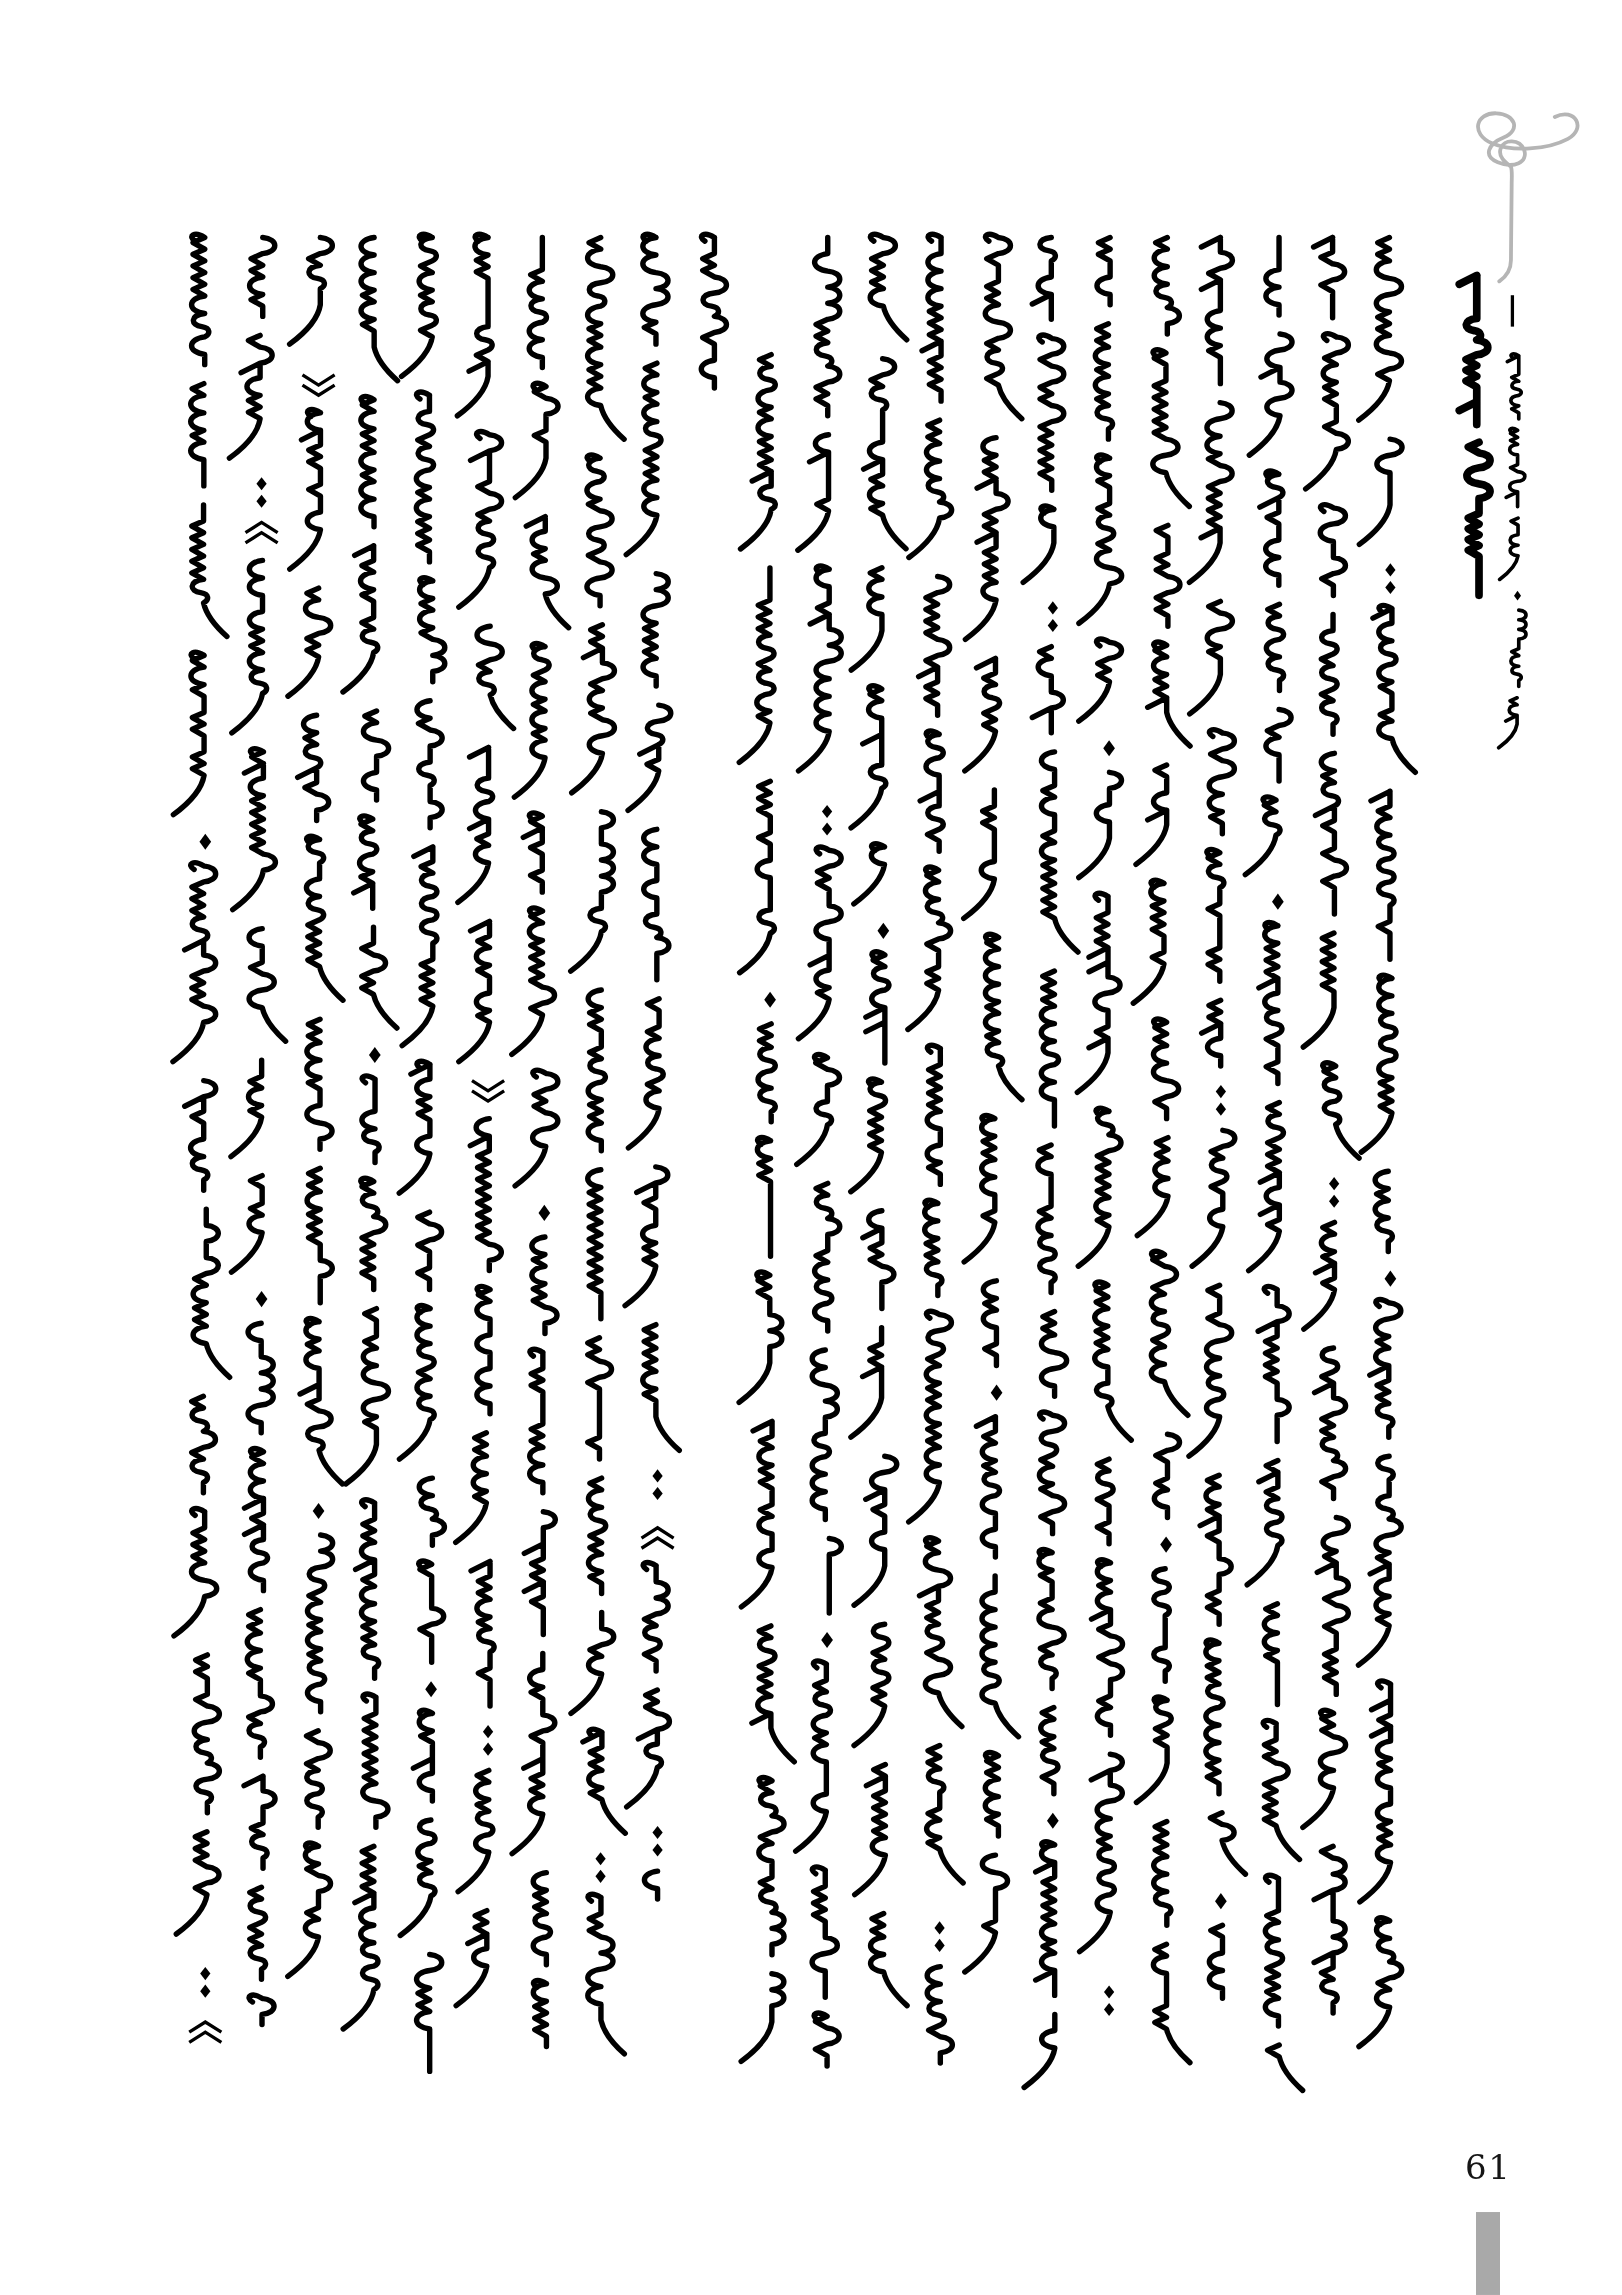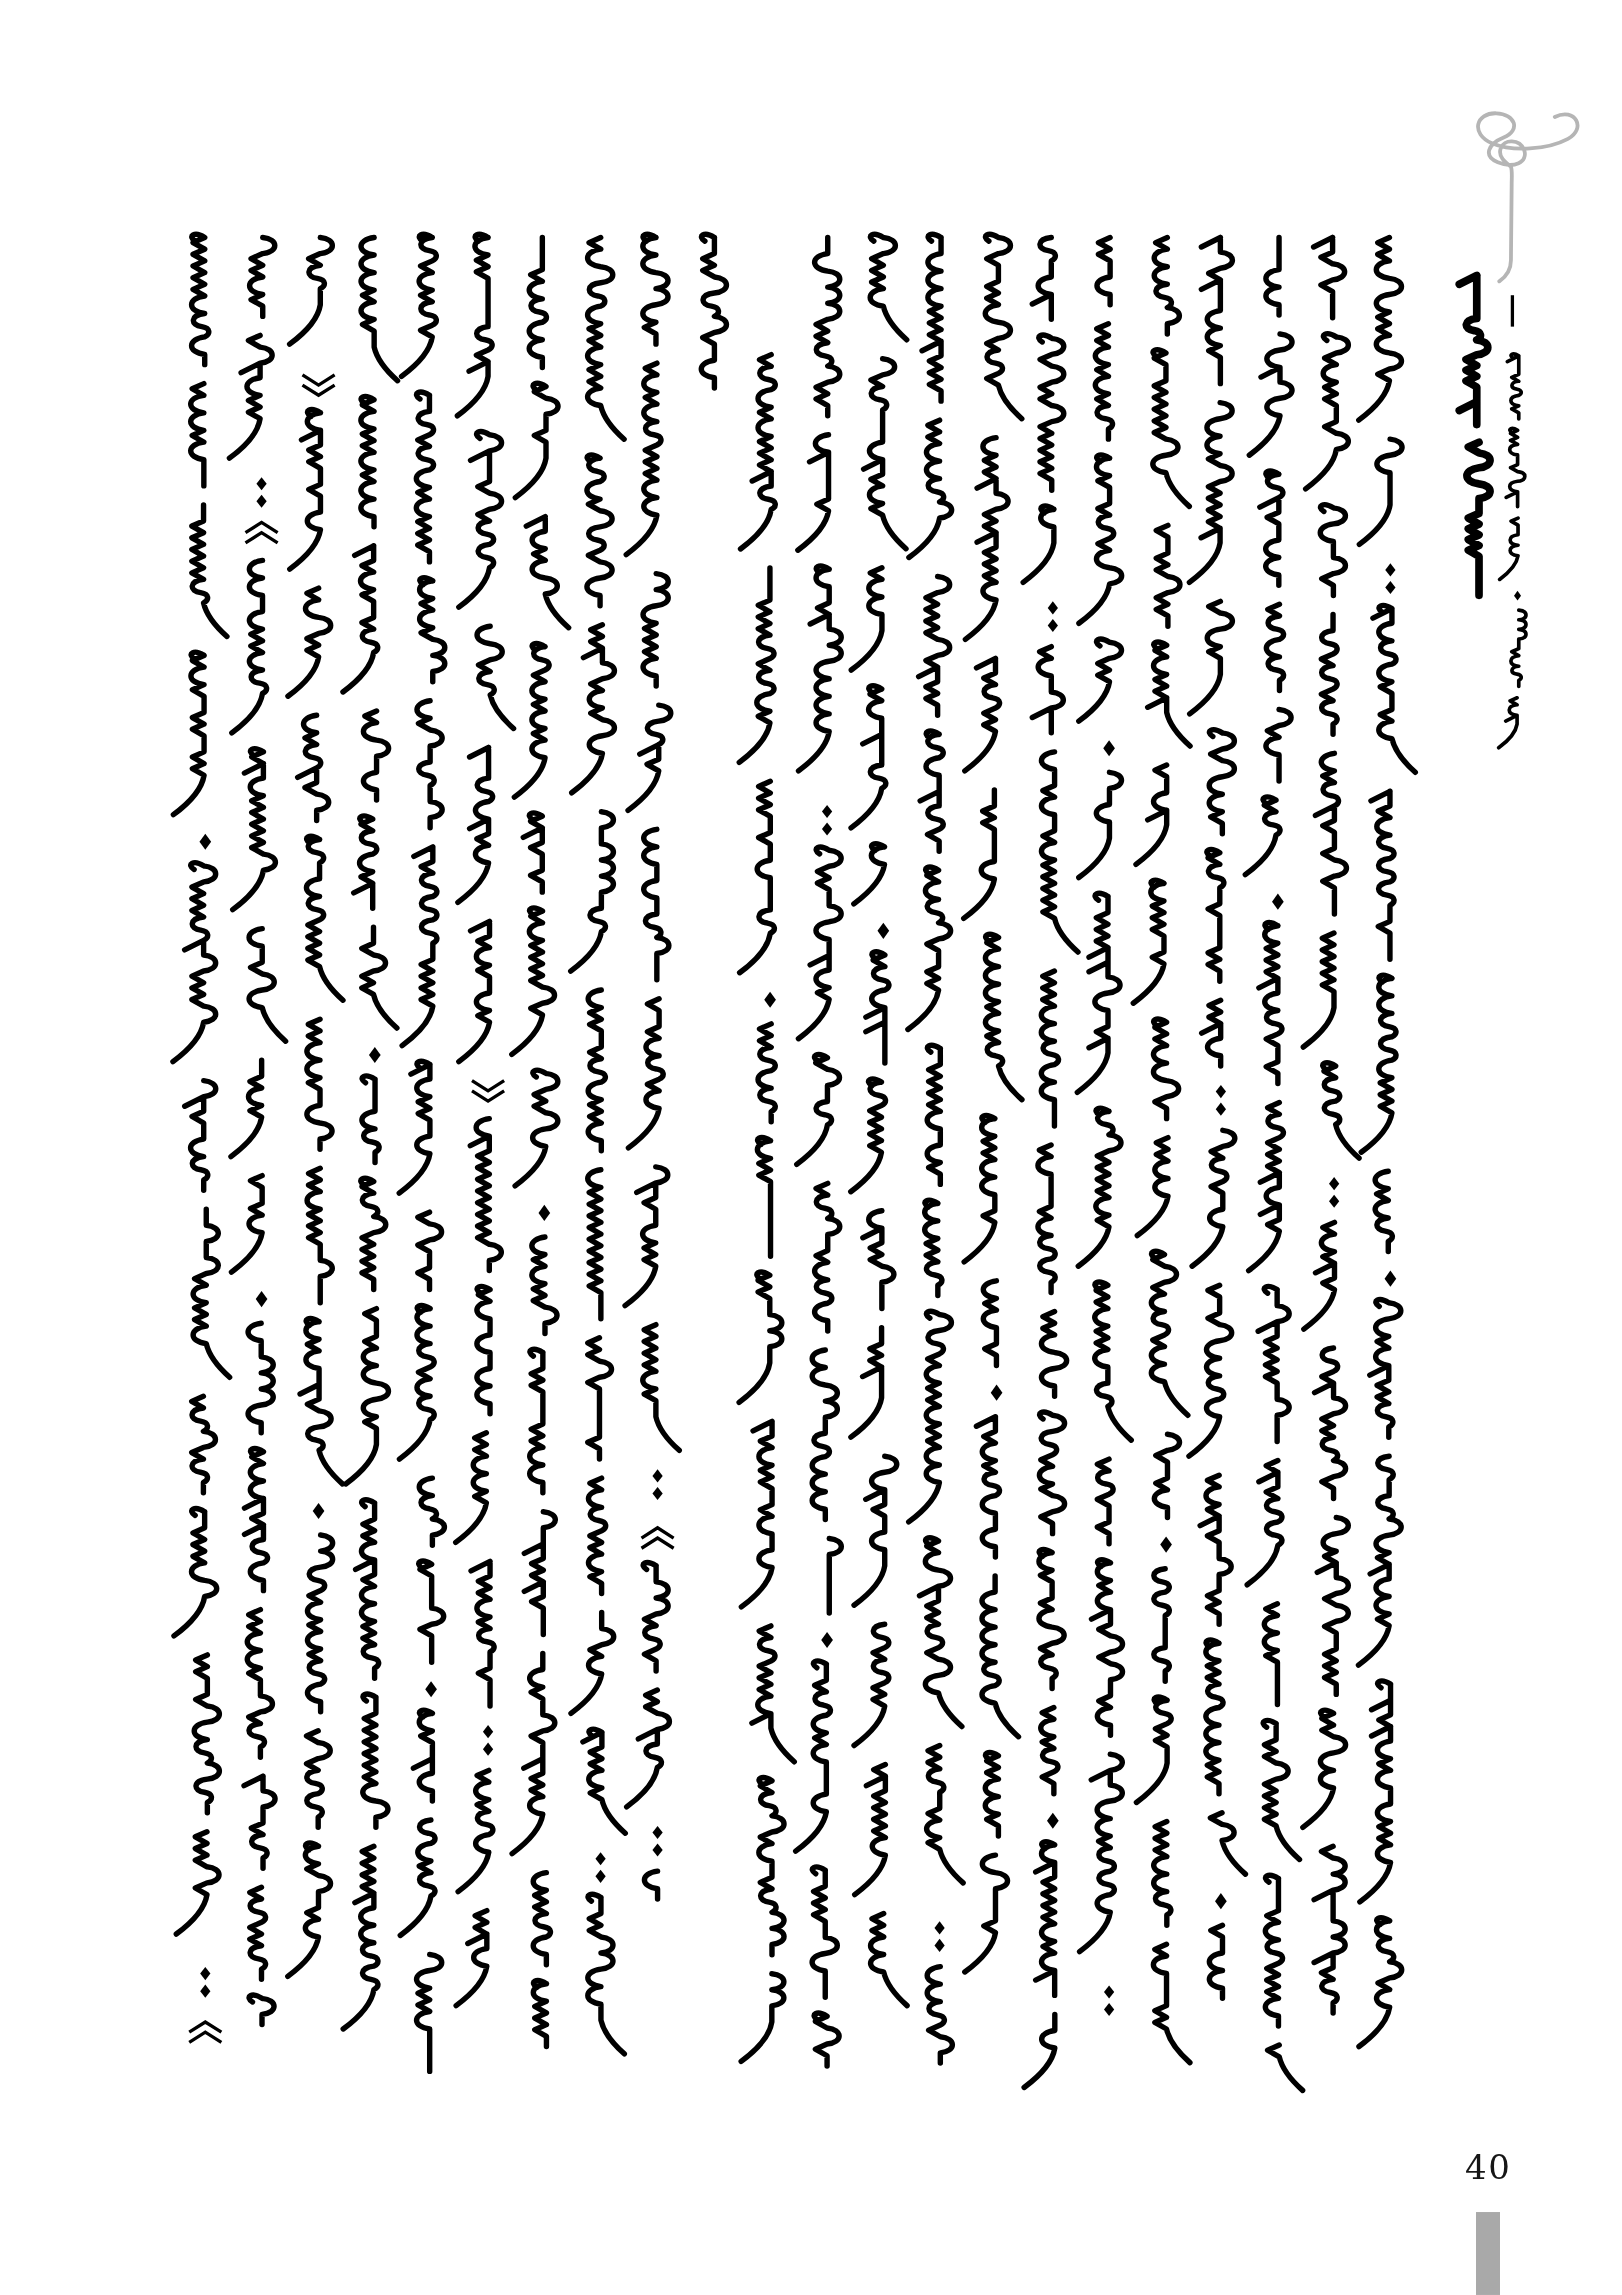--- a/index.html
+++ b/index.html
@@ -117,19 +117,19 @@
         <polygon points="1826,1611 1833,1620 1826,1629 1819,1620" fill="#000000"></polygon>
         <polygon points="1826,1635 1833,1644 1826,1653 1819,1644" fill="#000000"></polygon>
         <path d="M 1823.9 325 l -26 13 m 26 -13 l 0 20 l -16 7 l 16 9 c 22 2, 22 20, 0 22 l -16 7 l 16 9 l 0 22 l 0 14 M 1829 461 c -14 -9, -24 -2, -13 5 M 1829 461 c 22 2, 22 20, 0 22 l -16 7 l 16 9 c -24 3, -24 21, 0 24 l -16 7 l 16 9 l -16 7 l 16 9 l 0 22 l -16 7 l 16 9 c 22 2, 22 20, 0 22 q -4 26, -42 54 M 1825 695 c -14 -9, -24 -2, -13 5 M 1825 695 c 22 2, 22 20, 0 22 c -24 3, -24 21, 0 24 l 0 22 c 22 2, 22 20, 0 22 l -16 7 l 16 9 l 0 14 M 1824.5 841 l 0 22 c -20 2, -20 16, -4 18 c 12 2, 12 10, 4 14 l -16 7 l 16 9 c -20 2, -20 16, -4 18 c 12 2, 12 10, 4 14 l -16 7 l 16 9 c -20 2, -20 16, -4 18 c 12 2, 12 10, 4 14 l 0 14 M 1826.4 1031 c -24 3, -24 21, 0 24 l -16 7 l 16 9 c -20 2, -20 16, -4 18 c 12 2, 12 10, 4 14 l -26 13 m 26 -13 l 0 20 l -16 7 l 16 9 l 0 22 l -16 7 l 16 9 c 22 2, 22 20, 0 22 l -16 7 l 16 9 l 0 22 l 0 14 M 1825.8 1277 l -16 7 l 16 9 l -16 7 l 16 9 l -16 7 l 16 9 l -16 7 l 16 9 l -16 7 l 16 9 l 0 22 q -4 26, -42 54 M 1828.1 1459 c -14 -9, -24 -2, -13 5 M 1828.1 1459 l -16 7 l 16 9 c -20 2, -20 16, -4 18 c 12 2, 12 10, 4 14 c -20 2, -20 16, -4 18 c 12 2, 12 10, 4 14 q 5 22, 32 46 M 1826.5 1673 l -16 7 l 16 9 c -24 3, -24 21, 0 24 l -16 7 l 16 9 l -26 13 m 26 -13 l 0 20 l -16 7 l 16 9 q -4 26, -42 54 M 1825.2 1845 c -20 2, -20 16, -4 18 c 12 2, 12 10, 4 14 l -16 7 l 16 9 l -26 13 m 26 -13 l 0 20 c 22 2, 22 20, 0 22 l -16 7 l 16 9 l -16 7 l 16 9 c -20 2, -20 16, -4 18 c 12 2, 12 10, 4 14 c 22 2, 22 20, 0 22 l -16 7 l 16 9 l 0 14 M 1828.9 2077 c 22 2, 22 20, 0 22 c -24 3, -24 21, 0 24 l -16 7 l 16 9 l -26 13 m 26 -13 l 0 20 c 22 2, 22 20, 0 22 l -16 7 l 16 9 c 22 2, 22 20, 0 22 l -16 7 l 16 9 l 0 22 l -16 7 l 16 9 l -16 7 l 16 9 l -16 7 l 16 9 l 0 14 M 1825.2 2345 c -14 -9, -24 -2, -13 5 M 1825.2 2345 l -16 7 l 16 9 l -16 7 l 16 9 c 22 2, 22 20, 0 22 c -24 3, -24 21, 0 24 c -24 3, -24 21, 0 24 q -4 26, -42 54 M 1824.6 2527 l -16 7 l 16 9 c 22 2, 22 20, 0 22 c 22 2, 22 20, 0 22 l -26 13 m 26 -13 l 0 20 l 0 22 c 22 2, 22 20, 0 22 c 22 2, 22 20, 0 22 l -26 13 m 26 -13 l 0 20 l -16 7 l 16 9 c -20 2, -20 16, -4 18 c 12 2, 12 10, 4 14 l 0 14 " fill="none" stroke="#000000" stroke-width="7.4" stroke-linecap="round" stroke-linejoin="round"></path>
         <polygon points="1903,771 1910,780 1903,789 1896,780" fill="#000000"></polygon>
         <polygon points="1903,795 1910,804 1903,813 1896,804" fill="#000000"></polygon>
         <polygon points="1903,1739 1911,1750 1903,1761 1895,1750" fill="#000000"></polygon>
         <path d="M 1901.7 325 l -16 7 l 16 9 l -16 7 l 16 9 c -24 3, -24 21, 0 24 c 22 2, 22 20, 0 22 c -24 3, -24 21, 0 24 l -16 7 l 16 9 l -16 7 l 16 9 c -24 3, -24 21, 0 24 c 22 2, 22 20, 0 22 l -16 7 l 16 9 q -4 26, -42 54 M 1902.5 601 c 22 2, 22 20, 0 22 c -24 3, -24 21, 0 24 l 0 22 l 0 22 q -4 26, -42 54 M 1905.1 833 c -14 -9, -24 -2, -13 5 M 1905.1 833 l -26 13 m 26 -13 l 0 20 c -24 3, -24 21, 0 24 c -20 2, -20 16, -4 18 c 12 2, 12 10, 4 14 c -24 3, -24 21, 0 24 l -16 7 l 16 9 l 0 22 l -16 7 l 16 9 c -24 3, -24 21, 0 24 q 5 22, 32 46 M 1902.4 1083 l -26 13 m 26 -13 l 0 20 l -16 7 l 16 9 c -24 3, -24 21, 0 24 c -20 2, -20 16, -4 18 c 12 2, 12 10, 4 14 c -20 2, -20 16, -4 18 c 12 2, 12 10, 4 14 c -20 2, -20 16, -4 18 c 12 2, 12 10, 4 14 l 0 22 l -16 7 l 16 9 l 0 22 l 0 14 M 1905.1 1339 c -14 -9, -24 -2, -13 5 M 1905.1 1339 c -24 3, -24 21, 0 24 c -24 3, -24 21, 0 24 c -20 2, -20 16, -4 18 c 12 2, 12 10, 4 14 c -20 2, -20 16, -4 18 c 12 2, 12 10, 4 14 c -24 3, -24 21, 0 24 l -16 7 l 16 9 l -16 7 l 16 9 l -16 7 l 16 9 q -4 26, -42 54 M 1900.1 1603 c -24 3, -24 21, 0 24 l -16 7 l 16 9 c -24 3, -24 21, 0 24 c -20 2, -20 16, -4 18 c 12 2, 12 10, 4 14 l 0 14 M 1900.8 1783 c -14 -9, -24 -2, -13 5 M 1900.8 1783 c 22 2, 22 20, 0 22 c -24 3, -24 21, 0 24 l -16 7 l 16 9 c -24 3, -24 21, 0 24 l -26 13 m 26 -13 l 0 20 l -16 7 l 16 9 l -16 7 l 16 9 c -20 2, -20 16, -4 18 c 12 2, 12 10, 4 14 l 0 14 M 1901.3 1993 c -20 2, -20 16, -4 18 c 12 2, 12 10, 4 14 l 0 22 c -20 2, -20 16, -4 18 c 12 2, 12 10, 4 14 c 22 2, 22 20, 0 22 c -24 3, -24 21, 0 24 l -16 7 l 16 9 l -26 13 m 26 -13 l 0 20 c -24 3, -24 21, 0 24 c -24 3, -24 21, 0 24 l -16 7 l 16 9 q -4 26, -42 54 M 1903.2 2305 c -14 -9, -24 -2, -13 5 M 1903.2 2305 l 0 22 l -26 13 m 26 -13 l 0 20 l -16 7 l 16 9 l -26 13 m 26 -13 l 0 20 c -24 3, -24 21, 0 24 l -16 7 l 16 9 c -24 3, -24 21, 0 24 l 0 22 c -24 3, -24 21, 0 24 l -16 7 l 16 9 l -16 7 l 16 9 c -24 3, -24 21, 0 24 q -4 26, -42 54 M 1902 2629 c -14 -9, -24 -2, -13 5 M 1902 2629 c -24 3, -24 21, 0 24 c -20 2, -20 16, -4 18 c 12 2, 12 10, 4 14 c 22 2, 22 20, 0 22 l -16 7 l 16 9 c -24 3, -24 21, 0 24 q -4 26, -42 54 " fill="none" stroke="#000000" stroke-width="7.4" stroke-linecap="round" stroke-linejoin="round"></path>
       </g>
   </svg>
 
-  <div class="page-number">40</div>
+  <div class="page-number">61</div>
 
   <svg class="edge-tab" width="24" height="83" xmlns="http://www.w3.org/2000/svg" viewBox="0 0 33 114">
     <rect id="tab-rect" x="0" y="0" width="33" height="114" fill="#a9a9a9"></rect>
   </svg>
 </div>
 
 
 </body></html>

